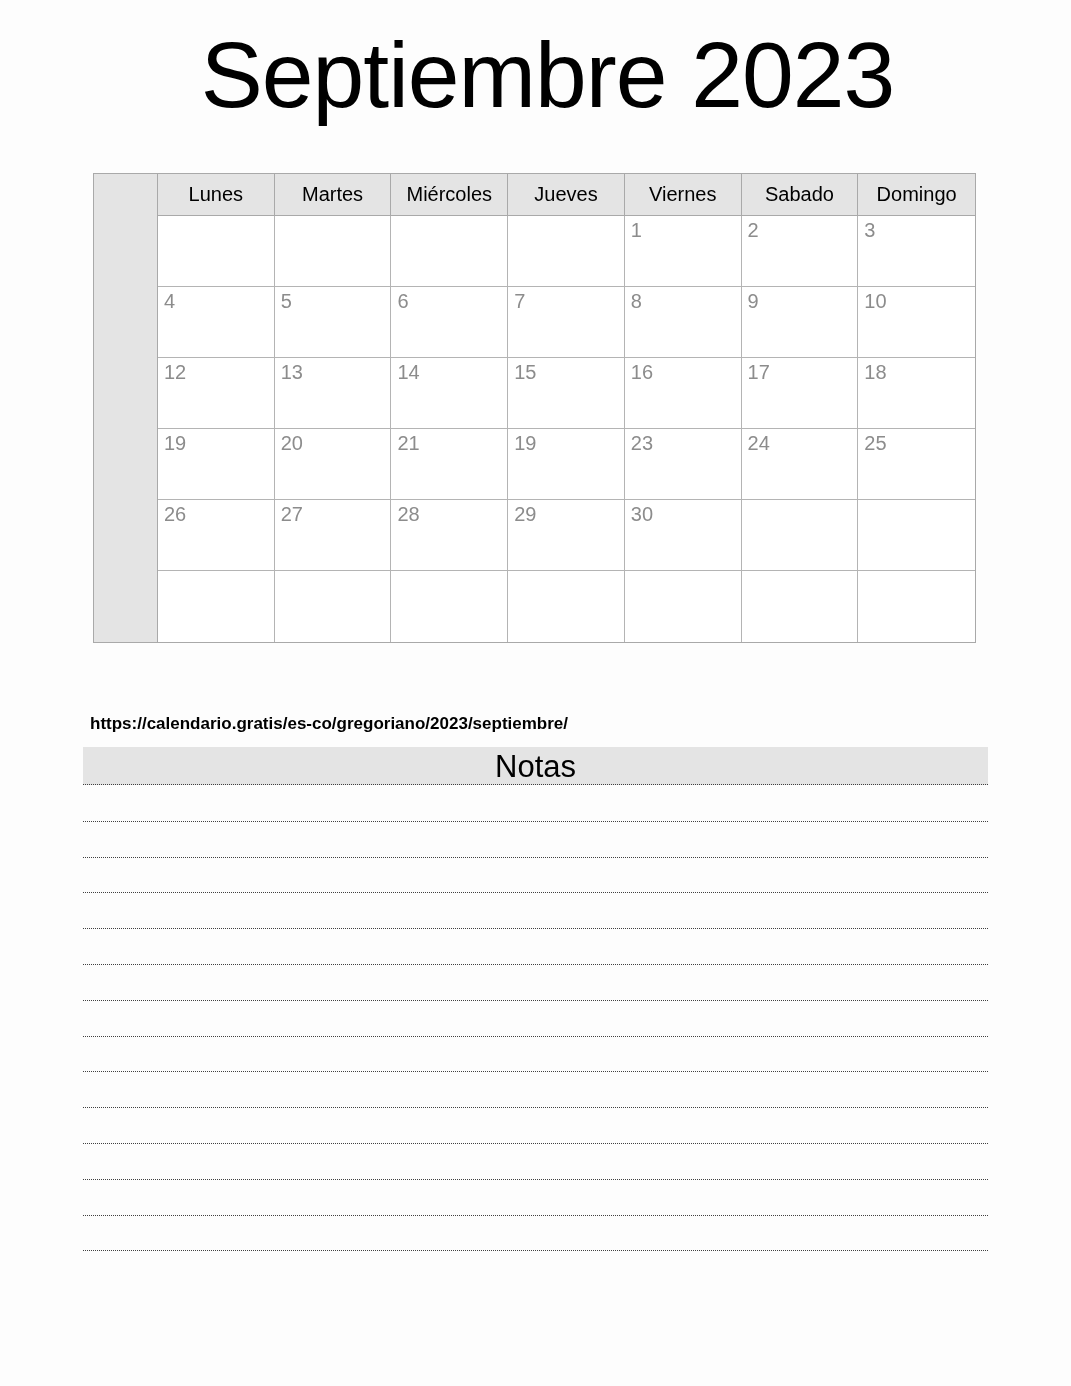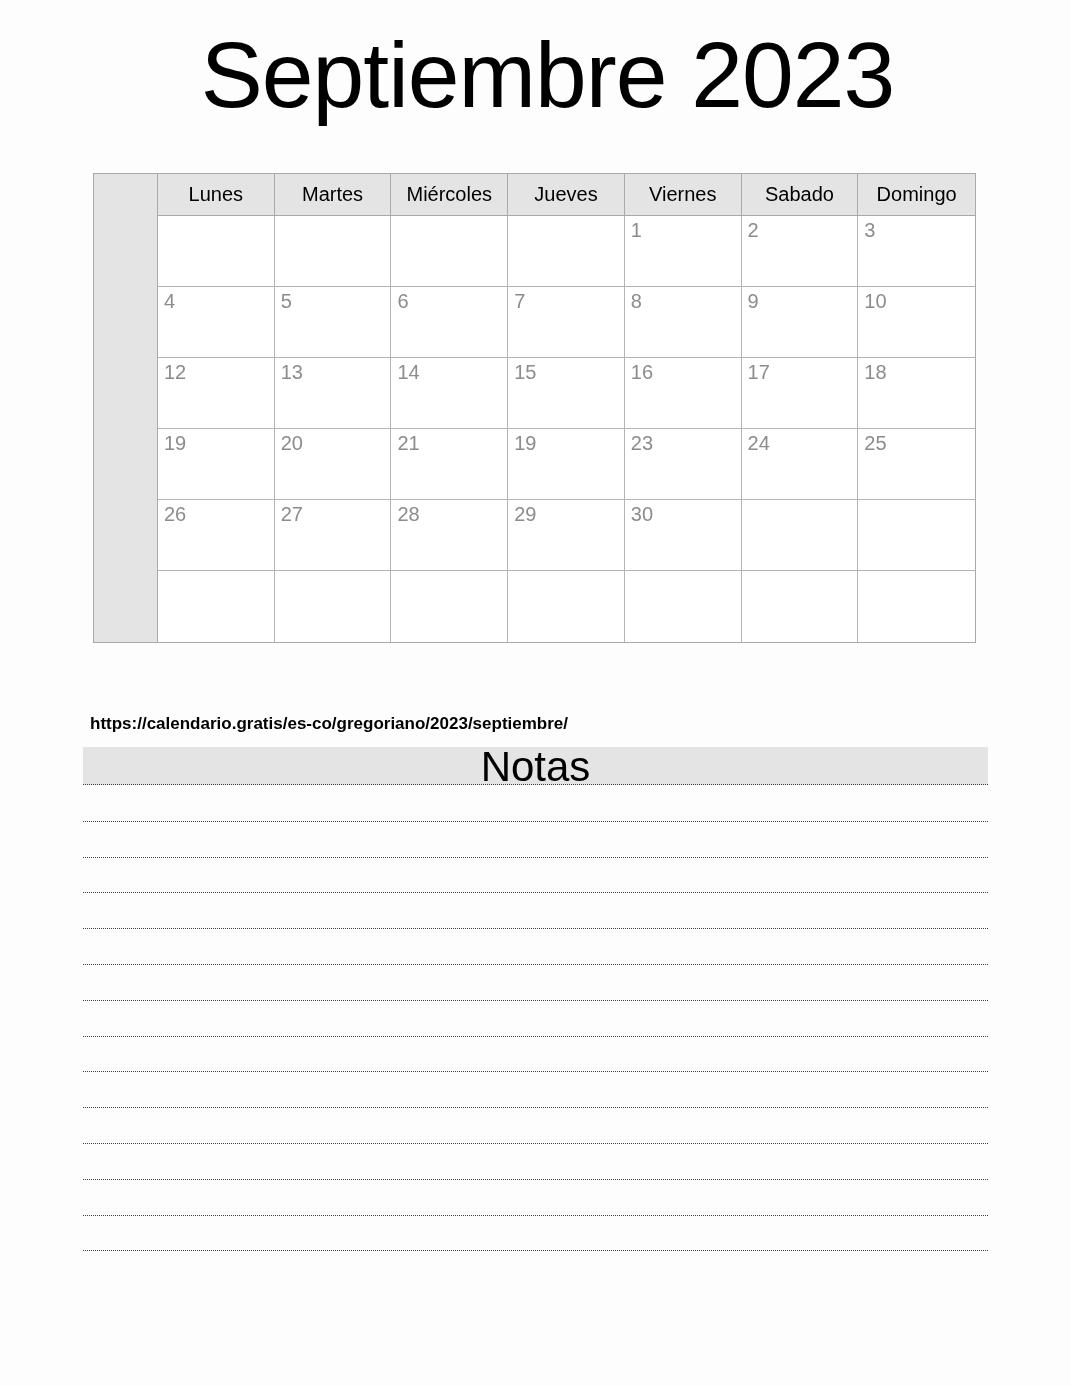--- a/index.html
+++ b/index.html
@@ -82,21 +82,21 @@
   
   .notes-banner {
     position: absolute;
     left: 83px;
     top: 747px;
     width: 905px;
     height: 38px;
     background: #e4e4e4;
     border-bottom: 1px dotted #404040;
     text-align: center;
-    font-size: 42px;
+    font-size: 31px;
     line-height: 40px;
     color: #000;
   }
 
   
   .note-lines {
     position: absolute;
     left: 83px;
     top: 786px;
     width: 905px;

